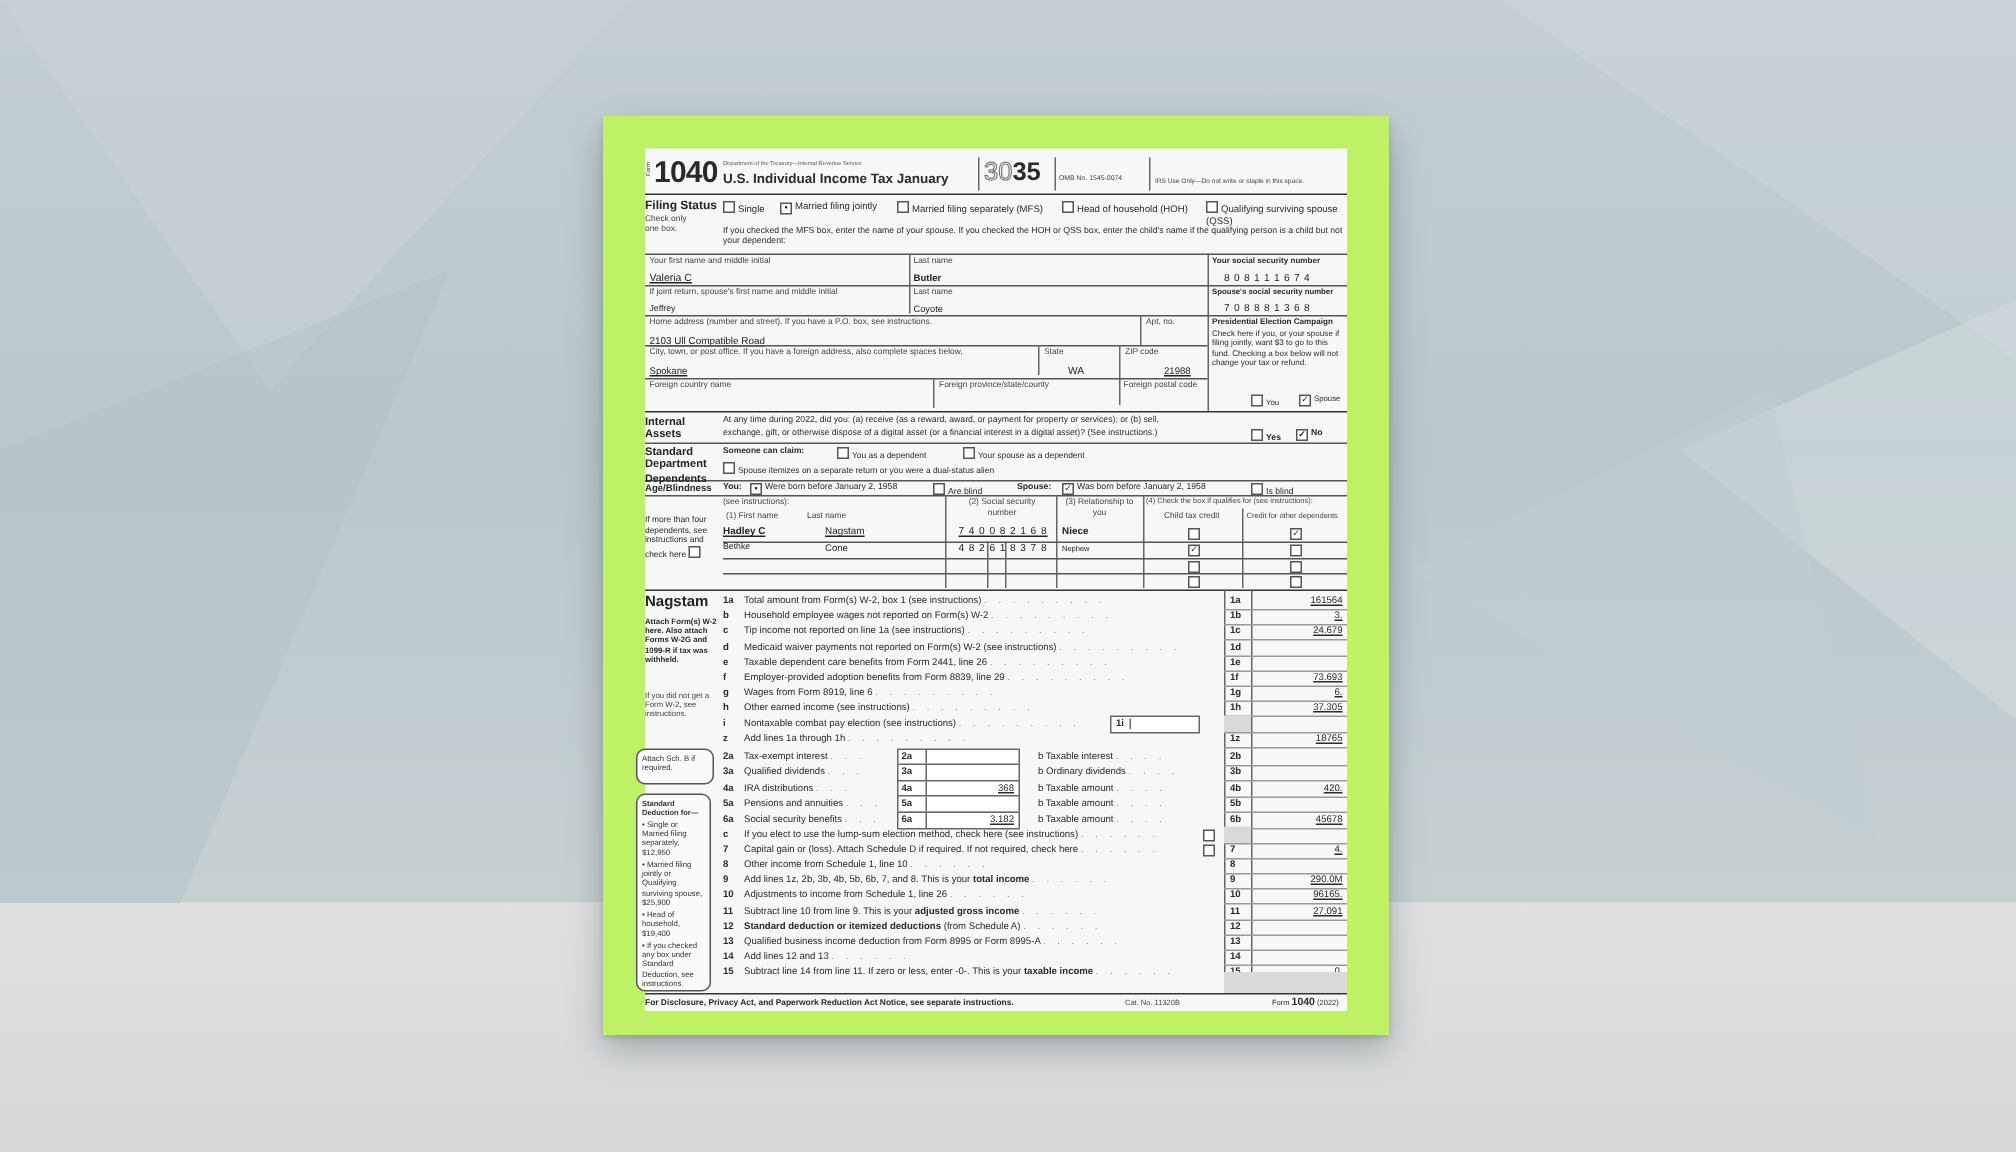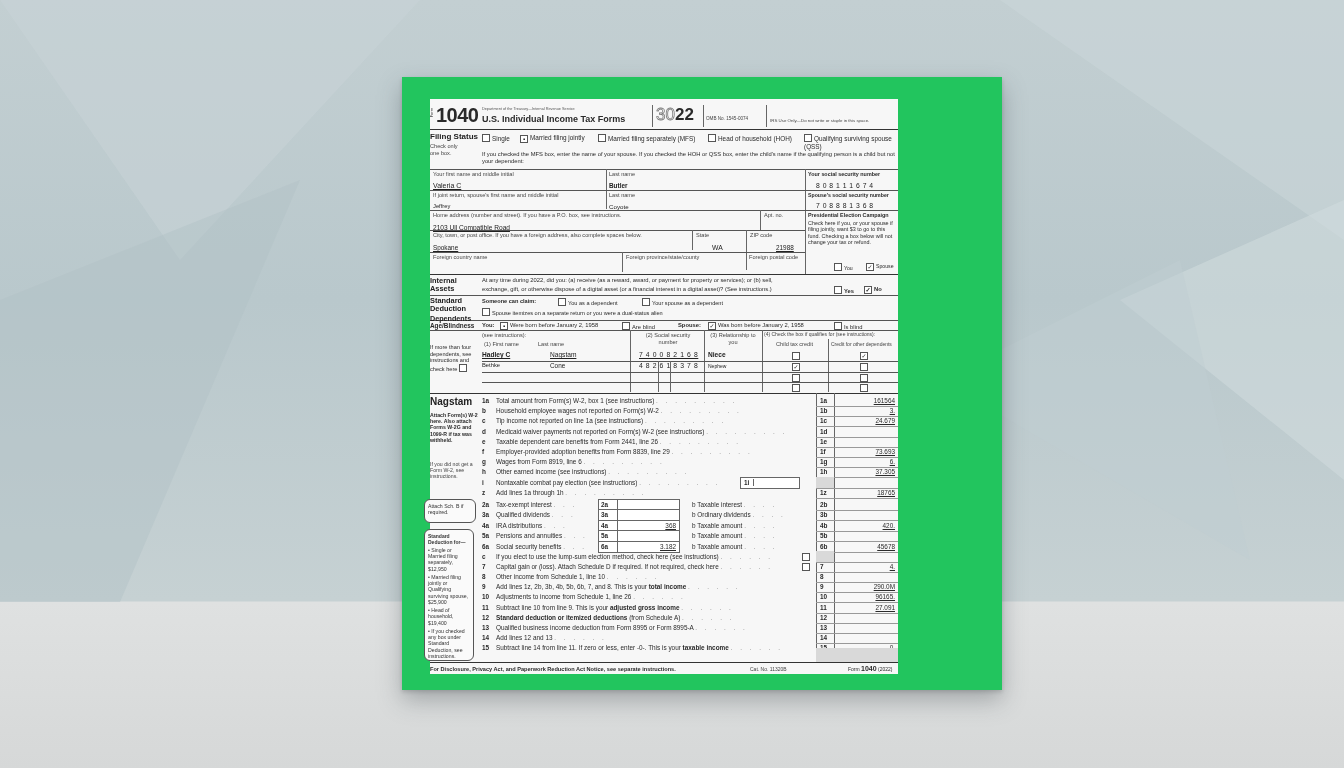--- a/index.html
+++ b/index.html
@@ -1,20 +1,20 @@
 <!DOCTYPE html>
 <html><head>
 <meta charset="utf-8">
 <style>
   html,body{margin:0;padding:0;}
   body{width:1344px;height:768px;position:relative;overflow:hidden;
     background:linear-gradient(180deg,#c3cfd2 0px,#b9c8cc 300px,#c6d1d3 601px,#dfe1e1 602px,#d6d8d8 768px);
     font-family:"Liberation Sans",sans-serif;color:#2a2a2a;}
   .bgshape{position:absolute;pointer-events:none;}
-  .paper{position:absolute;left:402px;top:77px;width:600px;height:613px;background:#22c55e;
+  .paper{position:absolute;left:402px;top:77px;width:524px;height:613px;background:#bef264;
     box-shadow:0 10px 22px rgba(60,70,75,0.35),0 2px 4px rgba(0,0,0,0.15);}
   .form{position:absolute;left:28px;top:22px;width:468px;height:575px;background:#f7f7f7;font-size:6.4px;line-height:1.2;}
   .abs{position:absolute;}
   .hl{position:absolute;height:0;border-top:0.8px solid #555;}
   .hlt{position:absolute;height:0;border-top:1.4px solid #333;}
   .vl{position:absolute;width:0;border-left:0.8px solid #666;}
   .cb{display:inline-block;width:6px;height:6px;border:0.8px solid #555;background:#fff;vertical-align:-1px;margin-right:2px;font-size:6px;line-height:6px;text-align:center;color:#222;}
   .sect{font-weight:bold;font-size:8.5px;line-height:1.05;color:#222;}
   .small{font-size:5.6px;color:#444;}
   .val{font-size:7px;color:#222;}
@@ -37,23 +37,23 @@
   <polygon points="1120,300 1344,200 1344,480" fill="#d2dcde" opacity="0.55"></polygon>
   <polygon points="940,380 1180,260 1250,560" fill="#c0ced1" opacity="0.5"></polygon>
 </svg>
 
 <div class="paper">
  <div class="form">
 
   <div class="abs" style="left:0;top:9px;font-size:4px;writing-mode:vertical-rl;transform:rotate(180deg);">Form</div>
   <div class="abs bold" style="left:6px;top:4px;font-size:20px;letter-spacing:-0.5px;">1040</div>
   <div class="abs" style="left:52px;top:8px;font-size:3.8px;color:#555;">Department of the Treasury—Internal Revenue Service</div>
-  <div class="abs bold" style="left:52px;top:15px;font-size:9px;">U.S. Individual Income Tax Forms</div>
+  <div class="abs bold" style="left:52px;top:15px;font-size:9px;">U.S. Individual Income Tax January</div>
   <div class="vl" style="left:222px;top:6px;height:22px;"></div>
-  <div class="abs" style="left:226px;top:6px;font-size:17px;"><span style="color:#fff;-webkit-text-stroke:0.8px #777;">30</span><span class="bold">22</span></div>
+  <div class="abs" style="left:226px;top:6px;font-size:17px;"><span style="color:#fff;-webkit-text-stroke:0.8px #777;">30</span><span class="bold">35</span></div>
   <div class="vl" style="left:273px;top:6px;height:22px;"></div>
   <div class="abs small" style="left:276px;top:17px;font-size:4.6px;">OMB No. 1545-0074</div>
   <div class="vl" style="left:336px;top:6px;height:22px;"></div>
   <div class="abs small" style="left:340px;top:19px;font-size:4.4px;">IRS Use Only—Do not write or staple in this space.</div>
   <div class="hlt" style="left:0;top:30px;width:468px;"></div>
 
   <div class="abs sect" style="left:0;top:34px;font-size:8px;">Filing Status</div>
   <div class="abs small" style="left:0;top:44px;">Check only</div>
   <div class="abs small" style="left:0;top:51px;">one box.</div>
   <div class="abs" style="left:52px;top:35px;"><span class="cb"></span><span>Single</span></div>
@@ -104,21 +104,21 @@
   <div class="abs" style="left:436px;top:164px;font-size:5.2px;"><span class="cb">✓</span><span>Spouse</span></div>
   <div class="hlt" style="left:0;top:175px;width:468px;"></div>
 
   <div class="abs sect" style="left:0;top:178px;font-size:7.4px;width:48px;">Internal Assets</div>
   <div class="abs" style="left:52px;top:178px;font-size:5.8px;">At any time during 2022, did you: (a) receive (as a reward, award, or payment for property or services); or (b) sell,</div>
   <div class="abs" style="left:52px;top:187px;font-size:5.8px;">exchange, gift, or otherwise dispose of a digital asset (or a financial interest in a digital asset)? (See instructions.)</div>
   <div class="abs bold" style="left:404px;top:187px;font-size:5.8px;"><span class="cb"></span><span>Yes</span></div>
   <div class="abs bold" style="left:434px;top:187px;font-size:5.8px;"><span class="cb">✓</span><span>No</span></div>
   <div class="hl" style="left:0;top:196px;width:468px;"></div>
 
-  <div class="abs sect" style="left:0;top:198px;font-size:7.4px;width:52px;">Standard Deduction</div>
+  <div class="abs sect" style="left:0;top:198px;font-size:7.4px;width:52px;">Standard Department</div>
   <div class="abs bold" style="left:52px;top:199px;font-size:5.6px;">Someone can claim:</div>
   <div class="abs" style="left:128px;top:199px;font-size:5.6px;"><span class="cb"></span><span>You as a dependent</span></div>
   <div class="abs" style="left:212px;top:199px;font-size:5.6px;"><span class="cb"></span><span>Your spouse as a dependent</span></div>
   <div class="abs" style="left:52px;top:209px;font-size:5.6px;"><span class="cb"></span><span>Spouse itemizes on a separate return or you were a dual-status alien</span></div>
   <div class="hl" style="left:0;top:221px;width:468px;"></div>
 
   <div class="abs bold" style="left:0;top:223px;font-size:6.4px;">Age/Blindness</div>
   <div class="abs bold" style="left:52px;top:223px;font-size:5.8px;">You:</div>
   <div class="abs" style="left:70px;top:223px;font-size:5.8px;"><span class="cb">▪</span><span>Were born before January 2, 1958</span></div>
   <div class="abs" style="left:192px;top:223px;font-size:5.8px;"><span class="cb"></span><span>Are blind</span></div>

